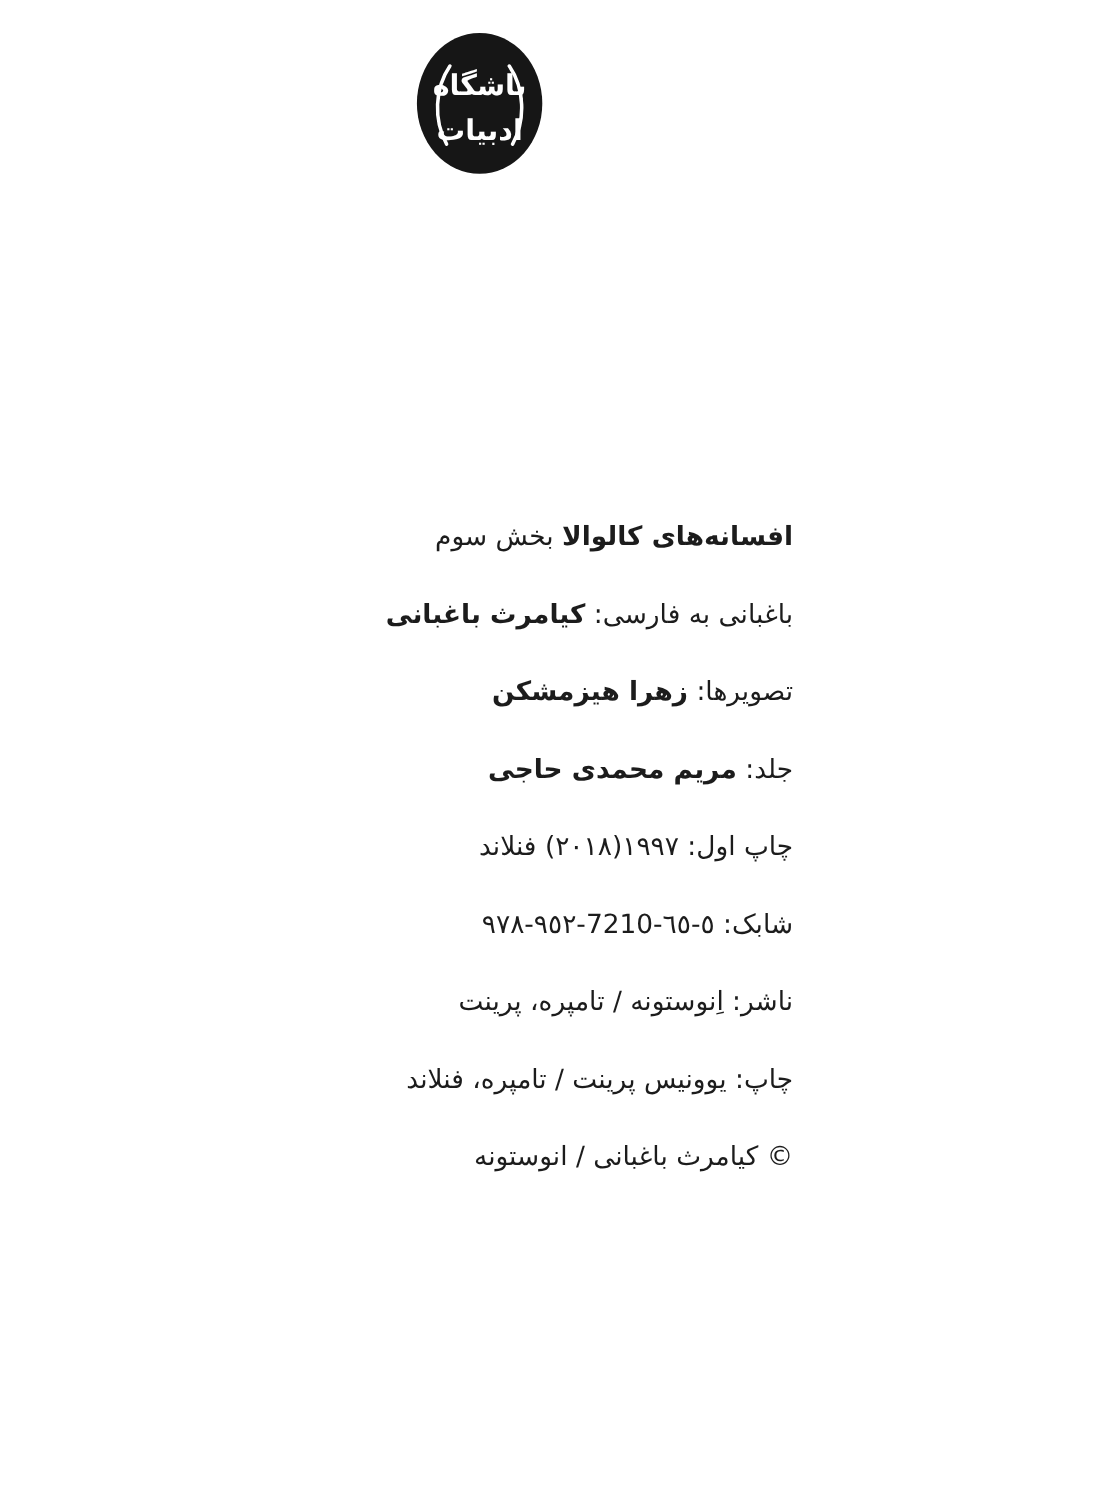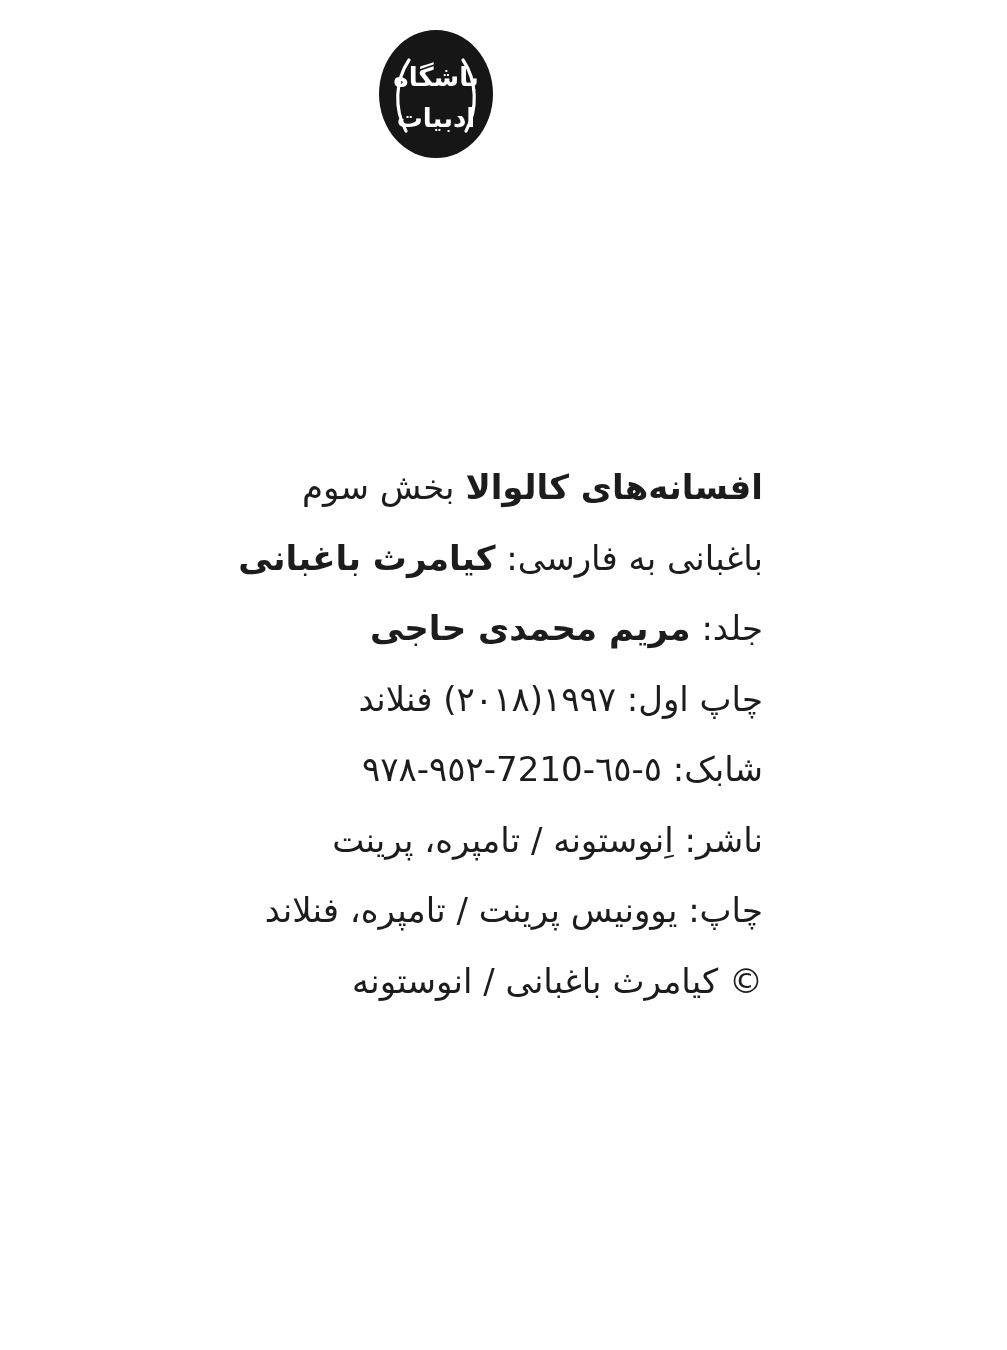--- a/index.html
+++ b/index.html
@@ -7,35 +7,34 @@
     width:1007px; height:1350px;
     background:#ffffff;
     font-family:"DejaVu Sans", sans-serif;
     color:#1c1c1c;
     overflow:hidden;
   }
   .page {
     position:relative;
     width:841px; height:1350px;
     background:#ffffff;
-    padding-left:42px;
   }
   .stamp {
     position:absolute;
     left:377px; top:28px;
     width:118px; height:132px;
   }
   .colophon {
     position:absolute;
     top:452px;
     right:120px;
     left:40px;
     direction:rtl;
     text-align:right;
-    font-size:34px;
+    font-size:24px;
     color:#1c1c1c;
   }
   .line {
     height:70.5px;
     line-height:70.5px;
     white-space:nowrap;
   }
   .b { font-weight:bold; }
   .isbn-num {
     direction:ltr;
@@ -58,20 +57,21 @@
     </svg>
   </div>
 
   <div class="colophon" dir="rtl">
 
     <div class="line"><span class="b">افسانه‌های کالوالا</span><span> بخش سوم</span></div>
 
 
     <div class="line"><span>باغبانی به فارسی: </span><span class="b">کیامرث باغبانی</span></div>
 
+    <div class="line"><span>تصویرها: </span><span class="b">زهرا هیزمشکن</span></div>
 
     <div class="line"><span>جلد: </span><span class="b">مریم محمدی حاجی</span></div>
 
     <div class="line"><span>چاپ اول: ١٩٩٧(٢٠١٨) فنلاند</span></div>
 
     <div class="line"><span>شابک: </span><span class="isbn-num">٩٧٨-٩٥٢-7210-٦٥-٥</span></div>
 
     <div class="line"><span>ناشر: اِنوستونه / تامپره، پرینت</span></div>
 
     <div class="line"><span>چاپ: یوونیس پرینت / تامپره، فنلاند</span></div>

